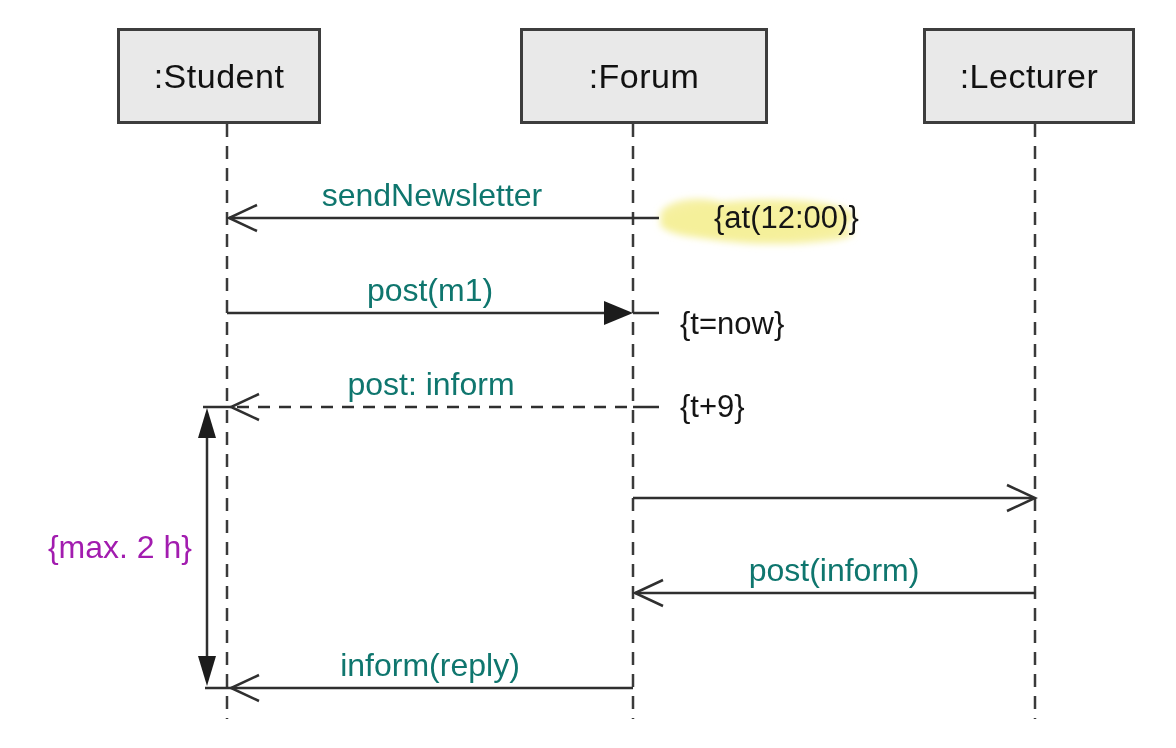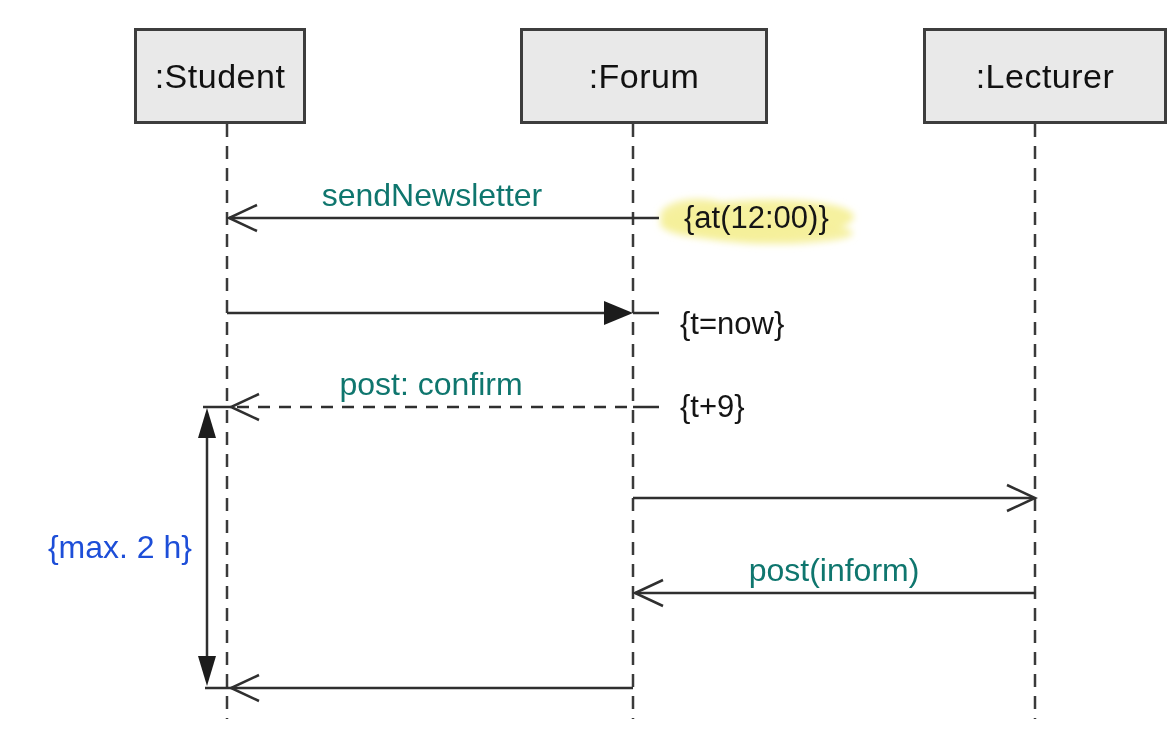--- a/index.html
+++ b/index.html
@@ -50,21 +50,21 @@
     white-space: nowrap;
     font-size: 31px;
     color: #151515;
     height: 40px;
     line-height: 40px;
   }
   .constraint-label {
     position: absolute;
     white-space: nowrap;
     font-size: 32px;
-    color: #1d4ed8;
+    color: #a21caf;
     height: 40px;
     line-height: 40px;
     text-align: right;
   }
 </style>
 </head>
 <body>
 
 <div class="canvas">
 
@@ -118,33 +118,35 @@
       <polyline points="259,675 231,688 259,701" fill="none" stroke="#2f2f2f" stroke-width="2.5"></polyline>
     </g>
 
     <g>
       <line x1="207" y1="420" x2="207" y2="672" stroke="#2f2f2f" stroke-width="2.5"></line>
       <polygon points="207,408 198,438 216,438" fill="#1c1c1c"></polygon>
       <polygon points="207,686 198,656 216,656" fill="#1c1c1c"></polygon>
     </g>
   </svg>
 
-  <div class="actor" style="left:134px; width:172px;">
+  <div class="actor" style="left:117px; width:204px;">
     <span class="actor-label">:Student</span>
   </div>
   <div class="actor" style="left:520px; width:248px;">
     <span class="actor-label">:Forum</span>
   </div>
-  <div class="actor" style="left:923px; width:244px;">
+  <div class="actor" style="left:923px; width:212px;">
     <span class="actor-label">:Lecturer</span>
   </div>
 
   <div class="msg-label" style="left:432px; top:176px;">sendNewsletter</div>
-  <div class="msg-label" style="left:431px; top:365px;">post: confirm</div>
+  <div class="msg-label" style="left:430px; top:271px;">post(m1)</div>
+  <div class="msg-label" style="left:431px; top:365px;">post: inform</div>
   <div class="msg-label" style="left:834px; top:551px;">post(inform)</div>
+  <div class="msg-label" style="left:430px; top:646px;">inform(reply)</div>
 
-  <div class="annotation" style="left:684px; top:198px;">{at(12:00)}</div>
+  <div class="annotation" style="left:714px; top:198px;">{at(12:00)}</div>
   <div class="annotation" style="left:680px; top:304px;">{t=now}</div>
   <div class="annotation" style="left:680px; top:387px;">{t+9}</div>
 
   <div class="constraint-label" style="left:30px; width:162px; top:527px;">{max. 2 h}</div>
 
 </div>
 
 </body></html>

